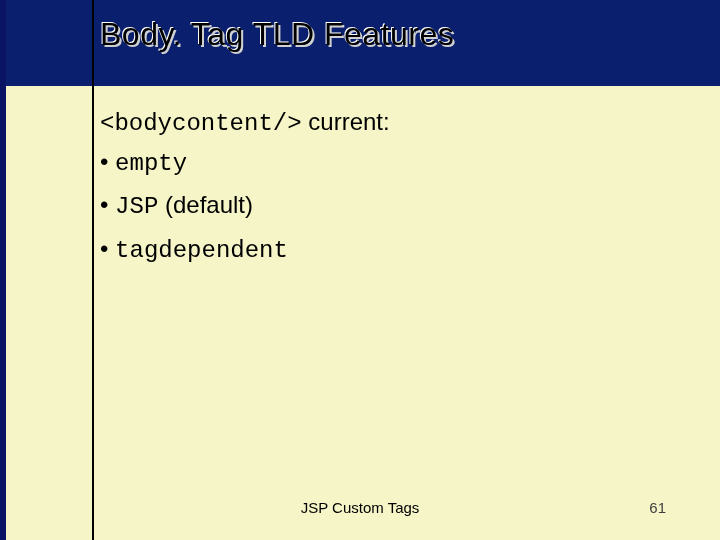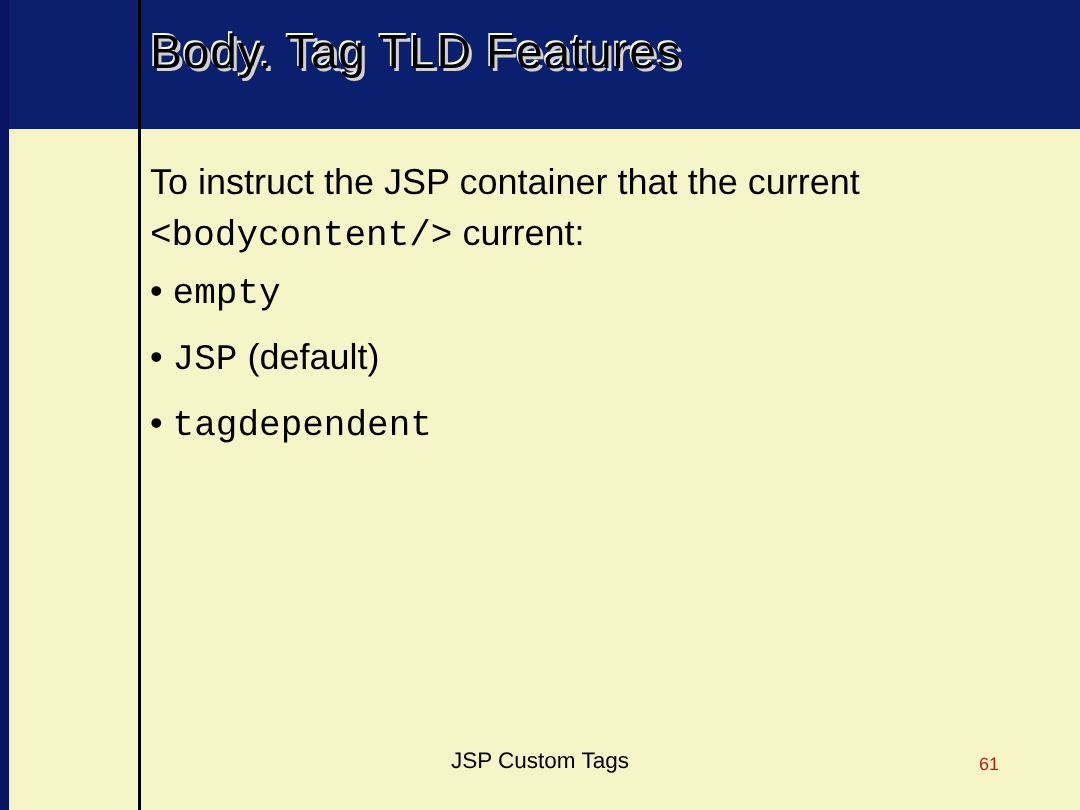--- a/index.html
+++ b/index.html
@@ -59,38 +59,35 @@
   .footer-title {
     position: absolute;
     left: 0; right: 0; bottom: 24px;
     text-align: center;
     font-size: 15px;
     color: #000000;
   }
   .page-num {
     position: absolute;
     right: 54px; bottom: 24px;
-    font-size: 12px;
-    color: #b91c1c;
+    font-size: 15px;
+    color: #404040;
   }
 </style>
 </head>
 <body>
 
 <div class="left-stripe"></div>
 
 <div class="title-band"></div>
 <div class="title-text">Body. Tag TLD Features</div>
 
 <div class="left-line"></div>
 
 <div class="content">
-  <p>
-    <span>To instruct the JSP container that the current</span>
-  </p>
   <p>
     <span class="mono">&lt;bodycontent/&gt;</span><span> current:</span>
   </p>
   <ul class="bullets">
     <li>
       <span class="mono">empty</span><span></span>
     </li>
     <li>
       <span class="mono">JSP</span><span> (default)</span>
     </li>

